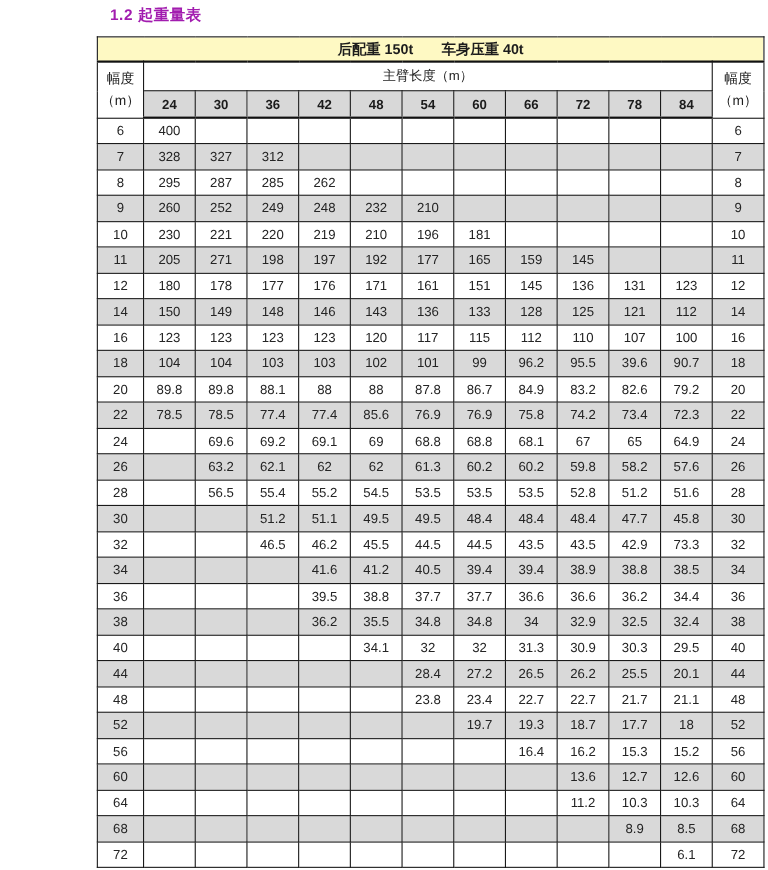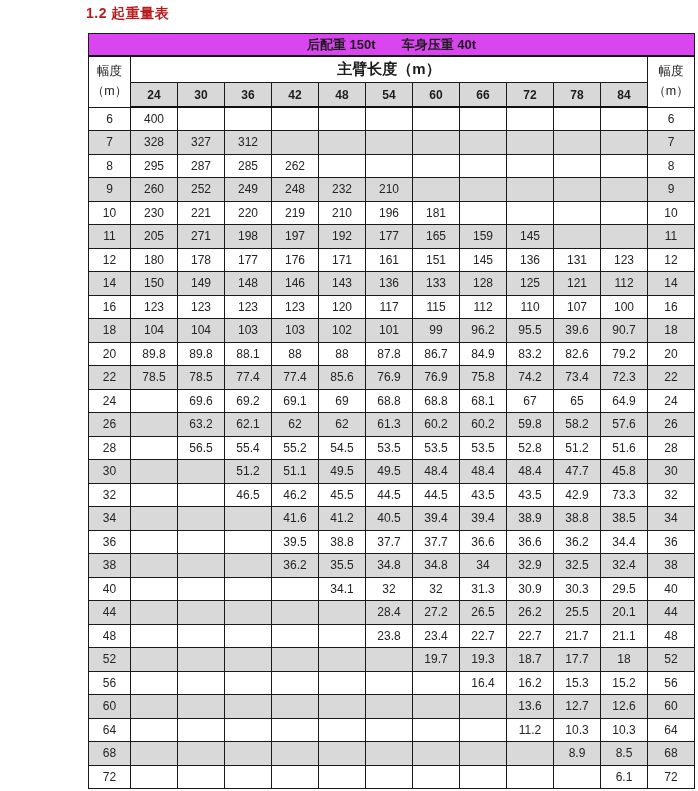--- a/index.html
+++ b/index.html
@@ -12,66 +12,66 @@
     color: #1c1c1c;
   }
   .page {
     position: relative;
     width: 698px;
     height: 791px;
     overflow: hidden;
   }
   .doc-title {
     position: absolute;
-    left: 86px;
+    left: 100px;
     top: 5px;
     font-size: 14px;
     font-weight: 600;
     letter-spacing: 0.5px;
-    color: #b91c1c;
+    color: #a21caf;
   }
   table.load-chart {
     position: absolute;
     left: 88px;
     top: 33px;
     border-collapse: collapse;
     table-layout: fixed;
     width: 606px;
   }
   table.load-chart th,
   table.load-chart td {
     border: 1px solid #1a1a1a;
     text-align: center;
     vertical-align: middle;
     padding: 0;
     overflow: hidden;
   }
   
   tr.config-row th {
-    background: #d946ef;
+    background: #fef9c3;
     height: 21px;
     font-size: 13px;
     font-weight: 700;
     border-bottom: 2px solid #111;
   }
   .config-gap { display: inline-block; width: 26px; }
   
   th.radius-head {
     background: #ffffff;
     font-size: 12.5px;
     font-weight: 400;
     white-space: pre-line;
     line-height: 1.55;
     border-bottom: 2px solid #111;
   }
   th.boom-head {
     background: #ffffff;
     height: 25px;
-    font-size: 15px;
-    font-weight: 700;
+    font-size: 12px;
+    font-weight: 400;
   }
   
   tr.boom-len-row th {
     background: #d8d8d8;
     height: 23px;
     font-size: 12px;
     font-weight: 600;
     border-bottom: 2px solid #111;
   }
   

